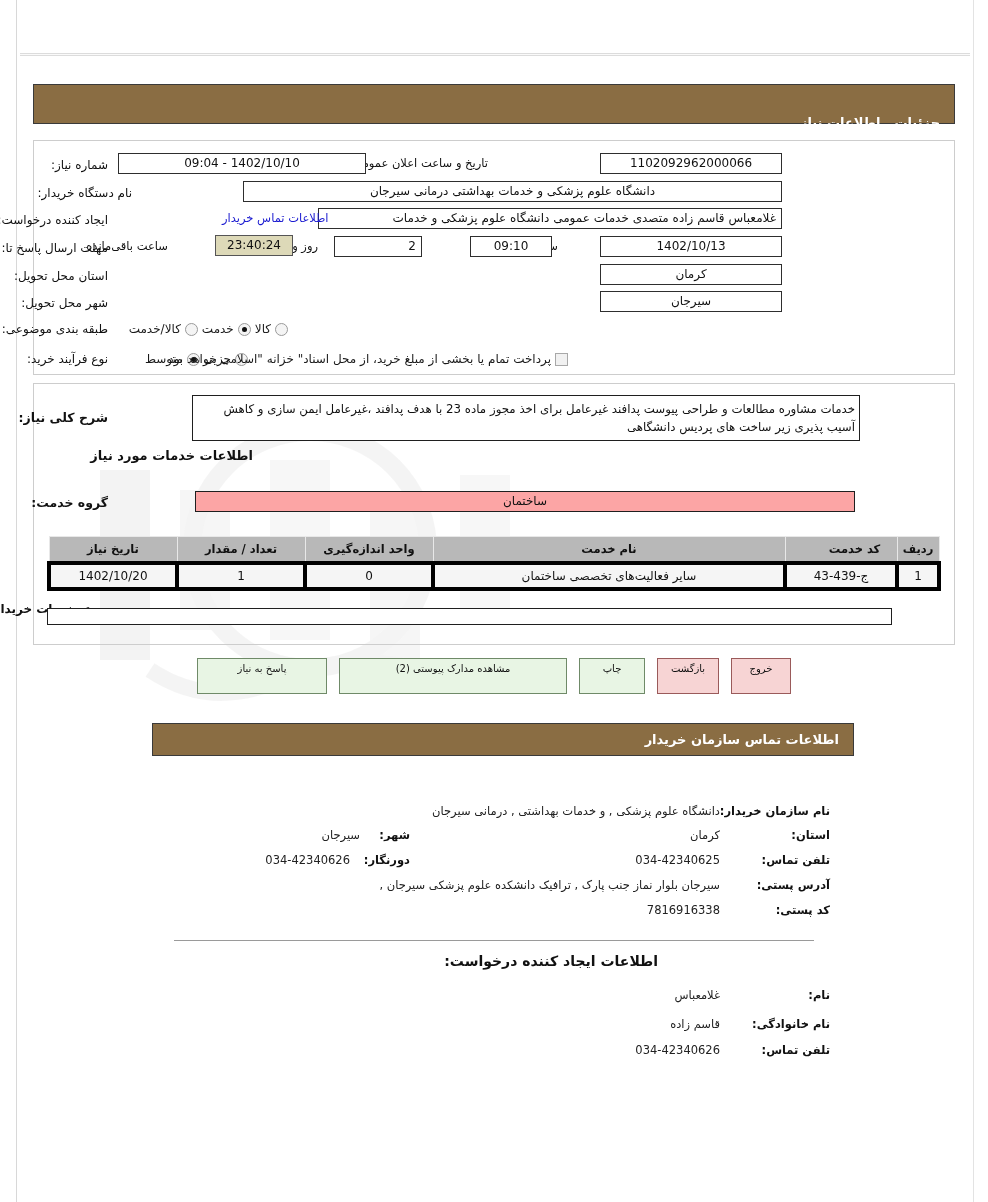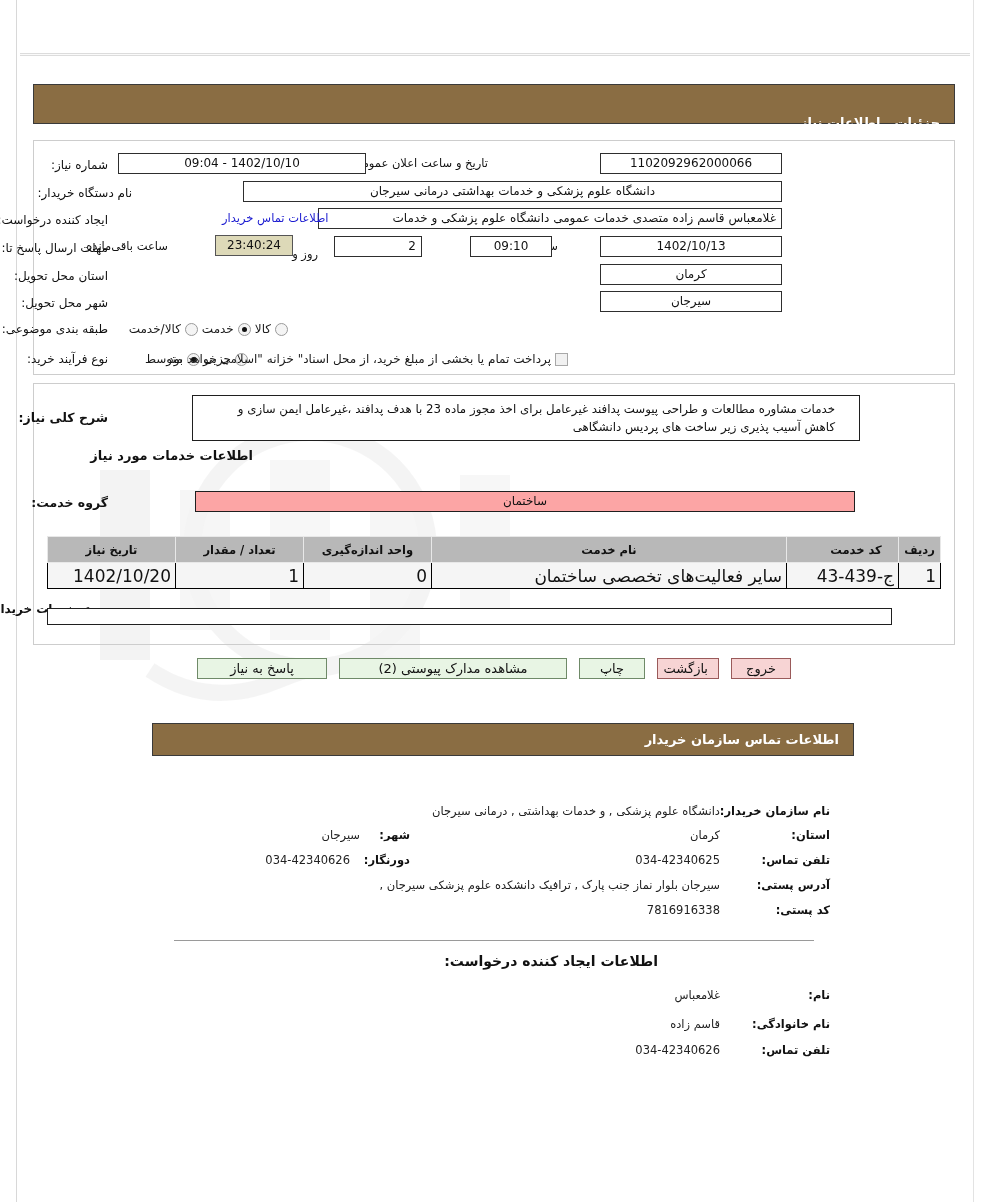--- a/index.html
+++ b/index.html
@@ -170,21 +170,21 @@
   
   #desc-box {
     position: absolute;
     left: 192px; top: 395px;
     width: 668px; height: 46px;
     border: 1px solid #1f1f1f;
     background: #fff;
     font-size: 11.8px;
     line-height: 18px;
     color: #111;
-    padding: 4px 24px;
+    padding: 4px 4px;
     text-align: right;
     overflow: hidden;
   }
   #desc-label {
     position: absolute;
     right: 880px; top: 410px;
     font-size: 12.5px; font-weight: bold; color: #111;
     white-space: nowrap;
   }
   #services-heading {
@@ -226,22 +226,23 @@
     font-size: 11.5px;
     height: 26px;
     border: 1px solid #e8e8e8;
     padding: 0 4px;
     white-space: nowrap;
     margin-left: 8px;
   }
   #svc-table td {
     background: #f5f5f5;
     height: 26px;
-    border: 1px solid #000000;
-    font-size: 17px;
+    border: 4px solid #000000;
+    text-align: center;
+    font-size: 12px;
     color: #111;
     padding: 0 4px;
     white-space: nowrap;
   }
 
   
   #notes-label {
     position: absolute;
     right: 898px; top: 602px;
     font-size: 12px; font-weight: bold;
@@ -260,24 +261,24 @@
     position: absolute;
     left: 0; top: 658px;
     width: 988px;
     display: flex;
     flex-direction: row;
     justify-content: center;
     align-items: center;
     gap: 12px;
   }
   .btn {
-    height: 21px;
+    height: 36px;
     line-height: 19px;
     border: 1px solid #666;
-    font-size: 13px;
+    font-size: 10px;
     color: #111;
     padding: 0 10px;
     cursor: pointer;
     text-align: center;
     white-space: nowrap;
   }
   .btn.green { background: #e8f5e4; border-color: #6f8a68; }
   .btn.pink  { background: #f7d4d4; border-color: #9a5a5a; }
 
   
@@ -351,21 +352,21 @@
   <div class="fbox right" style="position:absolute; left:318px; top:208px; width:464px; text-align:right;">غلامعباس  قاسم زاده  متصدی خدمات عمومی دانشگاه علوم پزشکی و خدمات</div>
   <a class="link" style="position:absolute; left:222px; top:211px;">اطلاعات تماس خریدار</a>
 
   <div class="frow" style="right:880px; top:237px;">
     <span class="flabel">مهلت ارسال پاسخ تا: تاریخ</span>
   </div>
   <div class="fbox num" style="position:absolute; left:600px; top:236px; width:182px;">1402/10/13</div>
   <div class="smalltext" style="position:absolute; right:430px; top:239px;">ساعت</div>
   <div class="fbox num" style="position:absolute; left:470px; top:236px; width:82px;">09:10</div>
   <div class="fbox num right" style="position:absolute; left:334px; top:236px; width:88px; text-align:right;">2</div>
-  <div class="smalltext" style="position:absolute; right:670px; top:247px;">روز و</div>
+  <div class="smalltext" style="position:absolute; right:670px; top:239px;">روز و</div>
   <div class="fbox yellow num" style="position:absolute; left:215px; top:235px; width:78px;">23:40:24</div>
   <div class="smalltext" style="position:absolute; right:820px; top:239px;">ساعت باقی‌مانده</div>
 
   <div class="frow" style="right:880px; top:265px;">
     <span class="flabel">استان محل تحویل:</span>
   </div>
   <div class="fbox" style="position:absolute; left:600px; top:264px; width:182px;">کرمان</div>
 
   <div class="frow" style="right:880px; top:292px;">
     <span class="flabel">شهر محل تحویل:</span>

